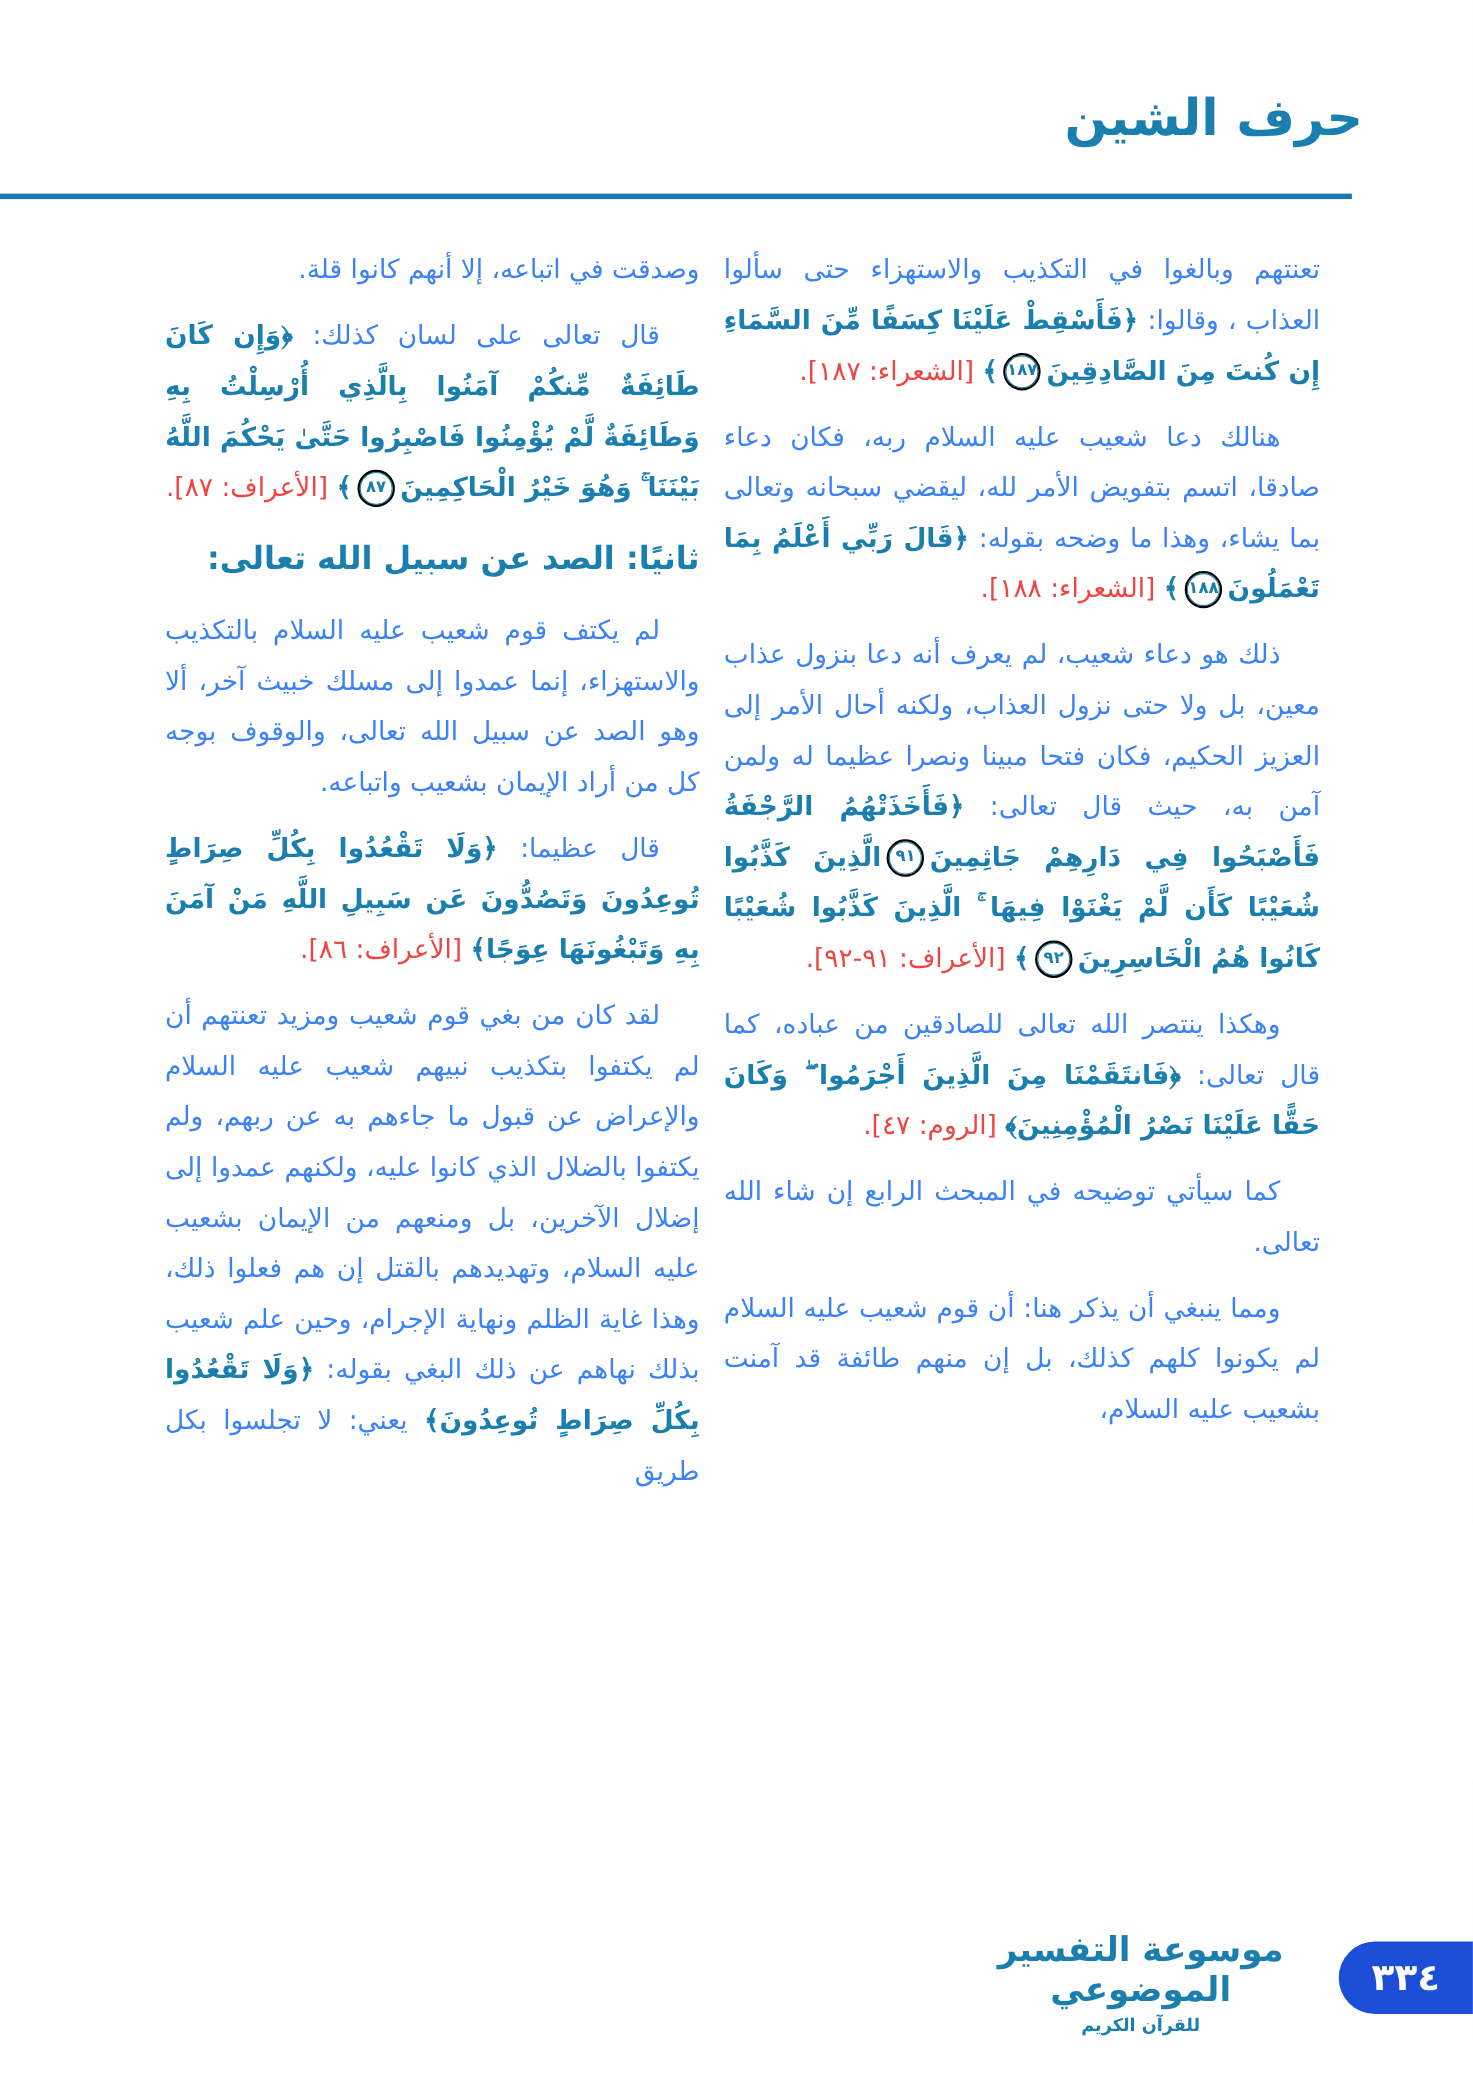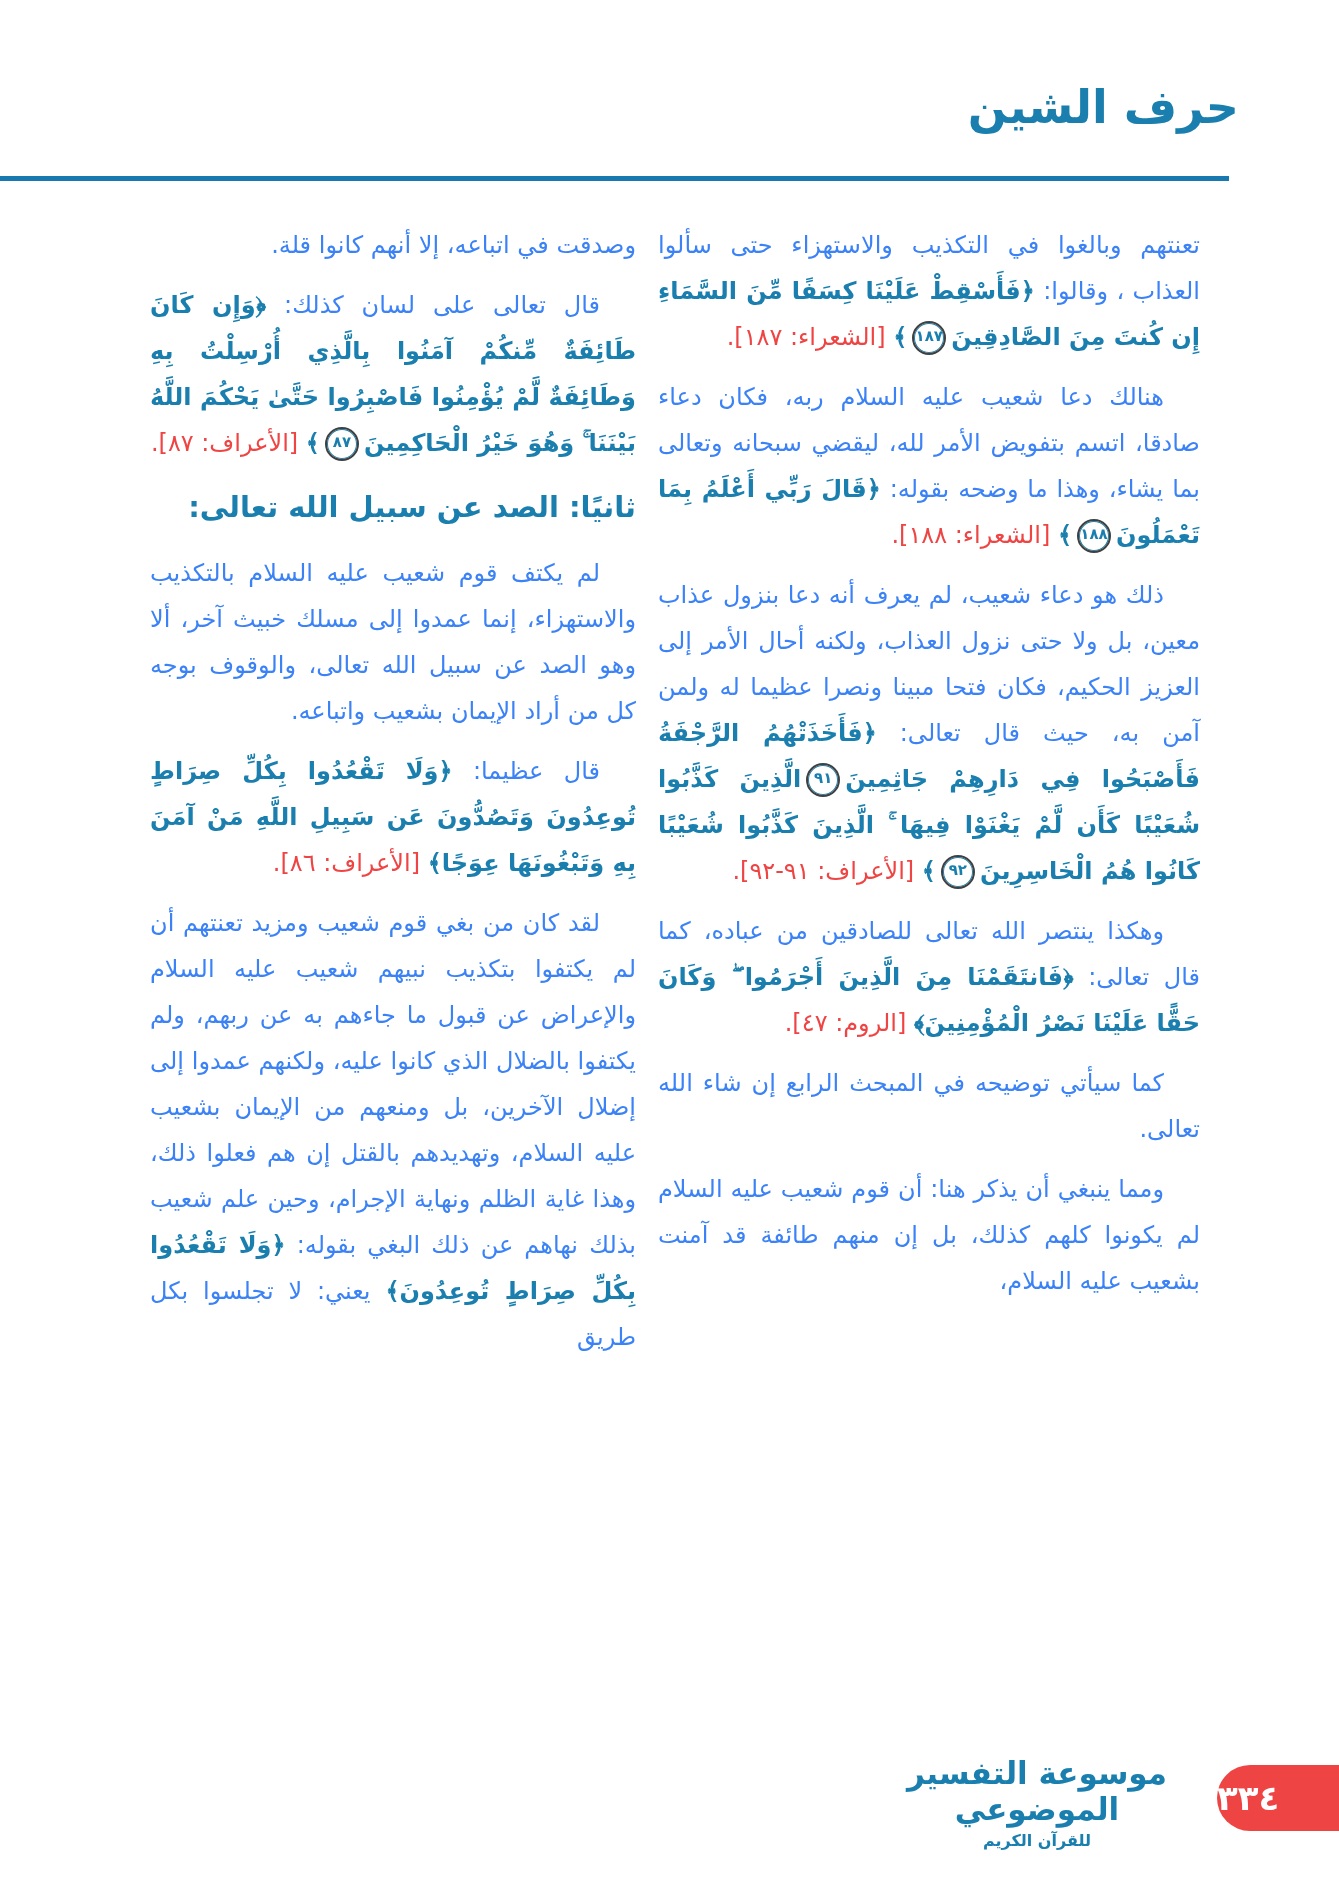--- a/index.html
+++ b/index.html
@@ -30,43 +30,43 @@
   .col-right{width:542px;}
   .col-left{width:486px;}
   .para{margin:0 0 14px 0;}
   .para.indent{text-indent:36px;}
   .t{color:#3b82f6;}
   .r{color:#ef4444;}
   .q{color:#1a7fae;font-weight:bold;}
   .ayah-num{
     display:inline-block;
     min-width:30px;height:30px;line-height:27px;
-    border:2px solid #404040;border-radius:50%;
+    border:2px solid #000000;border-radius:50%;
     box-shadow:0 0 0 1px #1a7fae inset;
     text-align:center;text-indent:0;
     font-size:15px;font-weight:bold;color:#1a7fae;
     vertical-align:middle;margin:0 5px;
   }
   .section-heading{
     margin:16px 0 18px 0;
     font-size:29px;font-weight:bold;color:#1a7fae;
     line-height:50px;text-align:right;
   }
   .footer-logo{
     position:absolute;right:152px;bottom:40px;width:300px;
     text-align:center;color:#1a7fae;line-height:1.15;
   }
   .logo-title{font-size:31px;font-weight:bold;}
   .logo-subtitle{font-size:16px;font-weight:bold;margin-top:4px;}
   .page-badge{
     position:absolute;right:0;bottom:59px;
     width:122px;height:66px;
-    background:#ef4444;
+    background:#1d4ed8;
     border-radius:33px 0 0 33px;
-    display:flex;align-items:center;justify-content:flex-end;
+    display:flex;align-items:center;justify-content:center;
   }
   .page-badge span{color:#ffffff;font-size:34px;font-weight:bold;}
 </style>
 </head>
 <body>
 
 <div class="page">
 
   <div class="header-title">حرف الشين</div>
   <div class="header-rule"></div>

